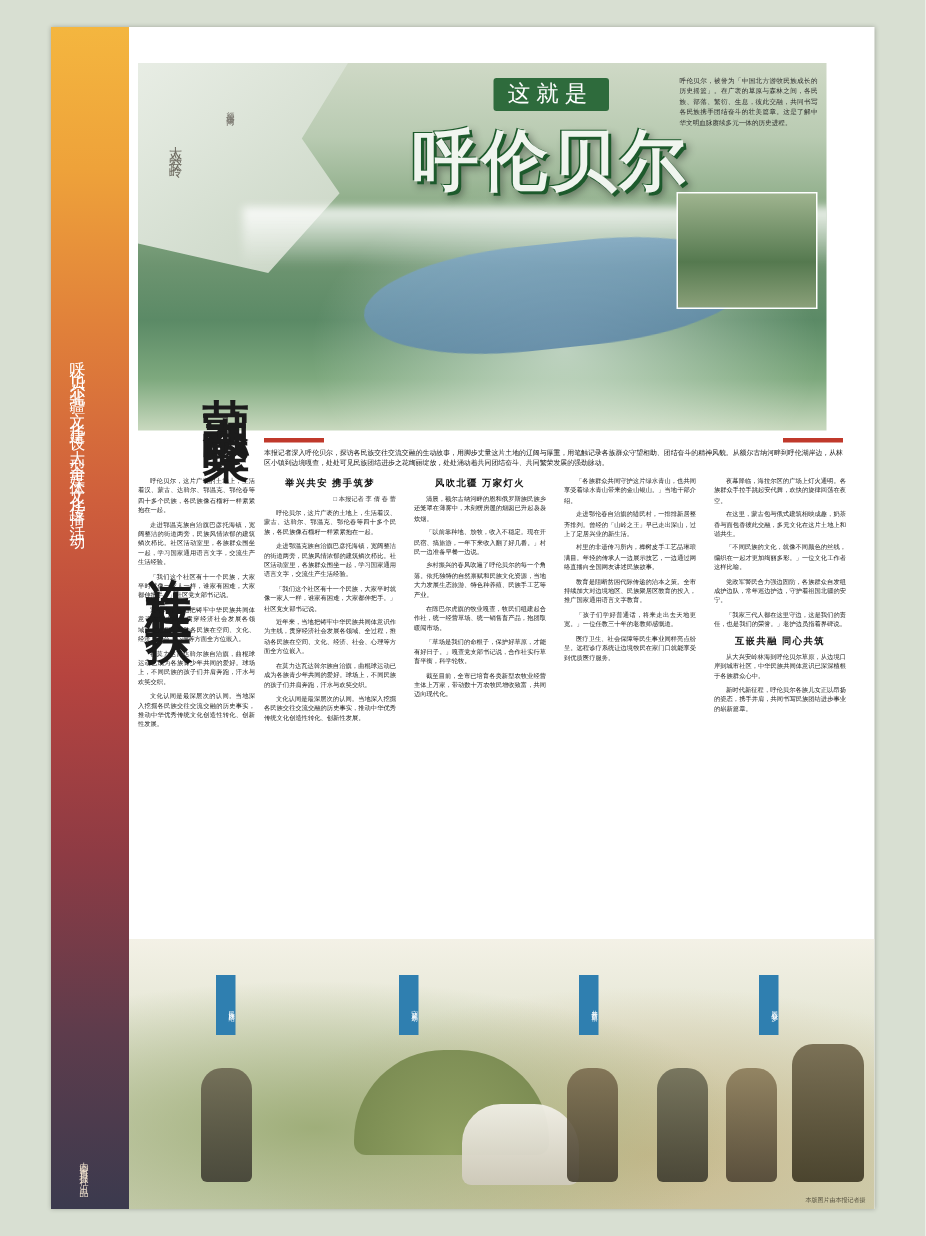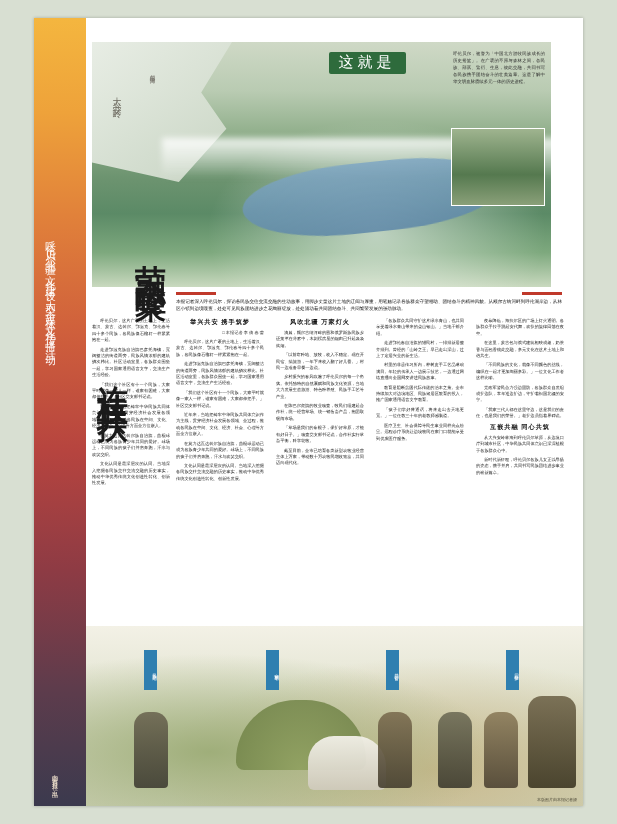--- a/index.html
+++ b/index.html
@@ -219,20 +219,21 @@
 
   <div class="masthead">
     <div class="mh-map"></div>
     <div class="mh-map-label">大兴安岭</div>
     <div class="mh-map-label2">额尔古纳河</div>
     <div class="mh-fog"></div>
     <div class="mh-river"></div>
 
     <div class="mh-title">
       <div class="small">这就是</div>
+      <div class="big">呼伦贝尔</div>
     </div>
 
     <div class="mh-note">呼伦贝尔，被誉为「中国北方游牧民族成长的历史摇篮」。在广袤的草原与森林之间，各民族、部落、繁衍、生息，彼此交融，共同书写各民族携手团结奋斗的壮美篇章。这是了解中华文明血脉赓续多元一体的历史进程。</div>
     <div class="mh-photo"></div>
   </div>
 
   <div class="headline">
     <div class="hl-col c1">荣融睦聚</div>
     <div class="hl-col c2">连枝共扶</div>
   </div>

